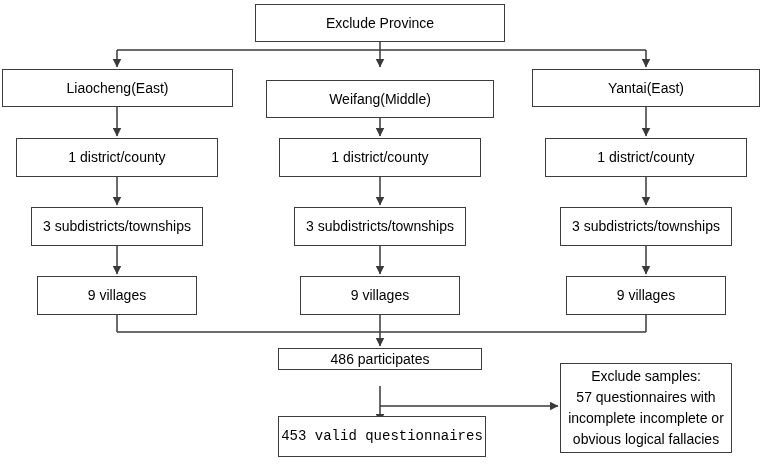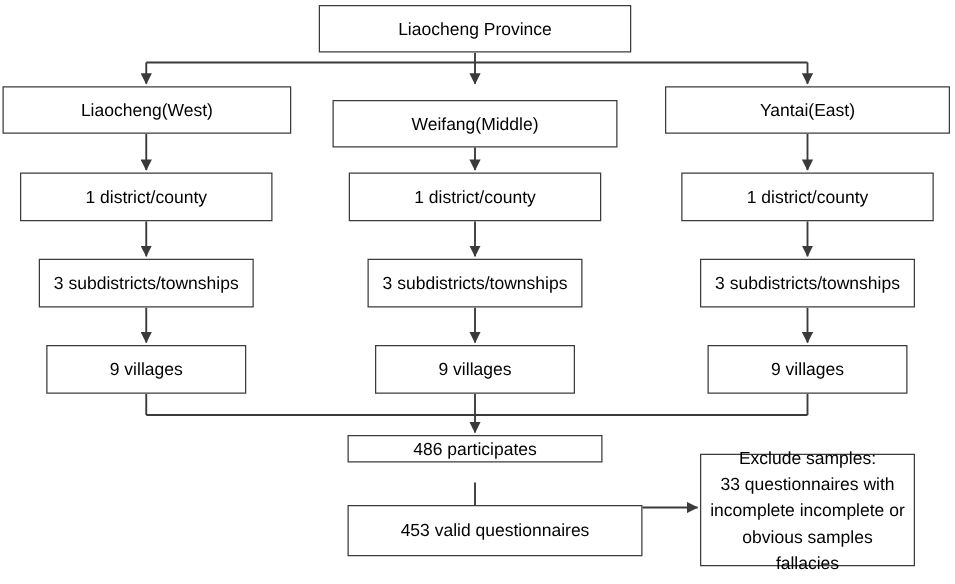--- a/index.html
+++ b/index.html
@@ -81,42 +81,42 @@
     <line class="cl" x1="117" y1="315" x2="117" y2="332"></line>
     <line class="cl" x1="646" y1="315" x2="646" y2="332"></line>
     <line class="cl" x1="117" y1="332" x2="646" y2="332"></line>
     <line class="cl" x1="380" y1="315" x2="380" y2="346" marker-end="url(#arrow)"></line>
 
     <line class="cl" x1="380" y1="386" x2="380" y2="422" marker-end="url(#arrow)"></line>
 
     <line class="cl" x1="380" y1="406" x2="558" y2="406" marker-end="url(#arrow)"></line>
   </svg>
 
-  <div class="node" style="left:255px; top:4px; width:250px; height:38px;">Liaocheng Province</div>
+  <div class="node" style="left:255px; top:4px; width:250px; height:38px;">Exclude Province</div>
 
-  <div class="node" style="left:2px; top:69px; width:231px; height:38px;">Liaocheng(West)</div>
+  <div class="node" style="left:2px; top:69px; width:231px; height:38px;">Liaocheng(East)</div>
   <div class="node" style="left:266px; top:80px; width:228px; height:38px;text-align:center;">Weifang(Middle)</div>
   <div class="node" style="left:532px; top:69px; width:228px; height:38px;">Yantai(East)</div>
 
   <div class="node" style="left:16px; top:138px; width:202px; height:39px;">1 district/county</div>
   <div class="node" style="left:279px; top:138px; width:202px; height:39px;">1 district/county</div>
   <div class="node" style="left:545px; top:138px; width:202px; height:39px;">1 district/county</div>
 
   <div class="node" style="left:31px; top:207px; width:172px; height:39px;">3 subdistricts/townships</div>
   <div class="node" style="left:294px; top:207px; width:172px; height:39px;">3 subdistricts/townships</div>
   <div class="node" style="left:560px; top:207px; width:172px; height:39px;">3 subdistricts/townships</div>
 
   <div class="node" style="left:37px; top:276px; width:160px; height:39px;">9 villages</div>
   <div class="node" style="left:300px; top:276px; width:160px; height:39px;">9 villages</div>
   <div class="node" style="left:566px; top:276px; width:160px; height:39px;">9 villages</div>
 
   <div class="node" style="left:278px; top:348px; width:204px; height:22px;">486 participates</div>
 
-  <div class="node" style="left:278px; top:404px; width:236px; height:41px;">453 valid questionnaires</div>
+  <div class="node" style="left:278px; top:416px; width:208px; height:41px;font-family:Liberation Mono, monospace;">453 valid questionnaires</div>
 
   <div class="node multiline" style="left:560px; top:363px; width:172px; height:90px;">
     <span>Exclude samples:</span>
-    <span>33 questionnaires with</span>
+    <span>57 questionnaires with</span>
     <span>incomplete incomplete or</span>
-    <span>obvious samples fallacies</span>
+    <span>obvious logical fallacies</span>
   </div>
 
 </div>
 
 </body></html>

